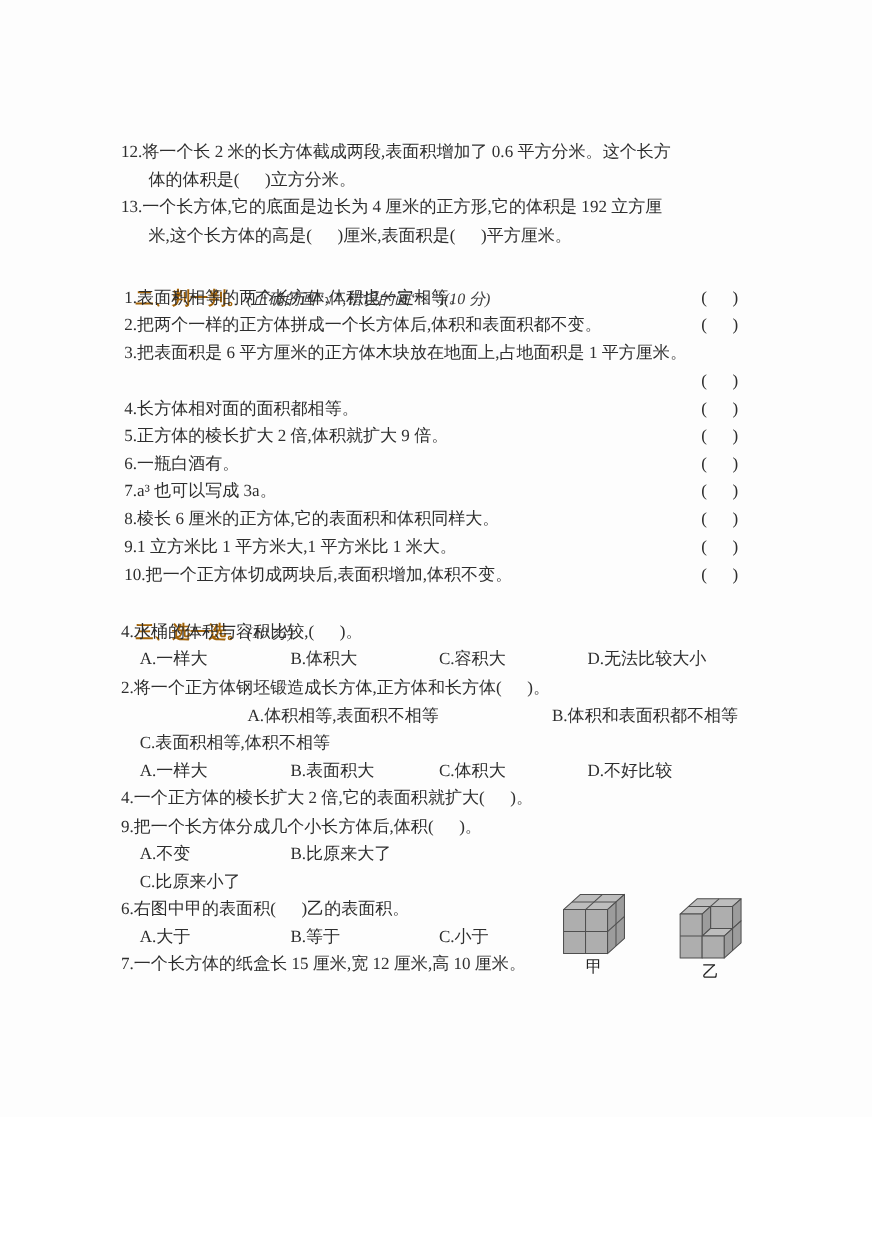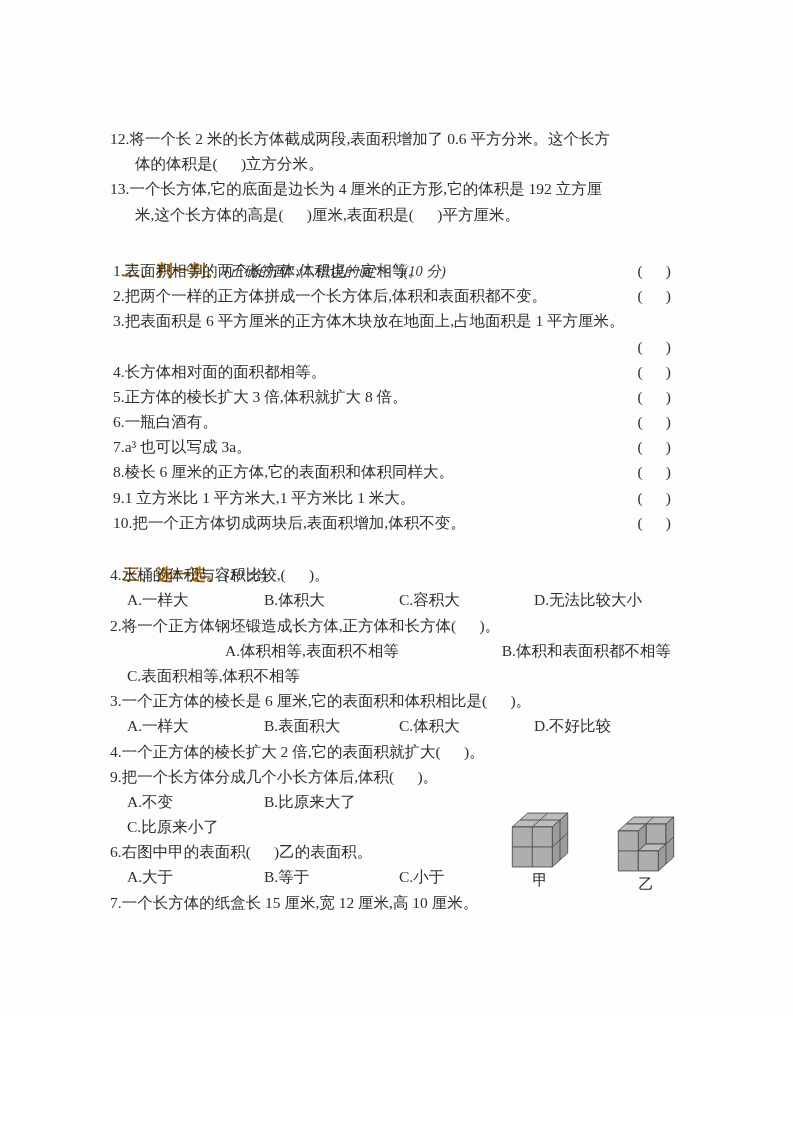--- a/index.html
+++ b/index.html
@@ -69,21 +69,21 @@
 
     <div class="line sec">
       <span class="sec-title">二、判一判。</span><span class="sec-sub">(正确的画“√”,错误的画“×”)(10 分)</span>
     </div>
 
     <div class="line jrow"><span>1.表面积相等的两个长方体,体积也一定相等。</span><span>(      )</span></div>
     <div class="line jrow"><span>2.把两个一样的正方体拼成一个长方体后,体积和表面积都不变。</span><span>(      )</span></div>
     <div class="line jrow-full"><span>3.把表面积是 6 平方厘米的正方体木块放在地面上,占地面积是 1 平方厘米。</span></div>
     <div class="line blank-row"><span>(      )</span></div>
     <div class="line jrow"><span>4.长方体相对面的面积都相等。</span><span>(      )</span></div>
-    <div class="line jrow"><span>5.正方体的棱长扩大 3 倍,体积就扩大 8 倍。</span><span>(      )</span></div>
+    <div class="line jrow"><span>5.正方体的棱长扩大 2 倍,体积就扩大 9 倍。</span><span>(      )</span></div>
     <div class="line jrow"><span>6.一瓶白酒有。</span><span>(      )</span></div>
     <div class="line jrow"><span>7.a³ 也可以写成 3a。</span><span>(      )</span></div>
     <div class="line jrow"><span>8.棱长 6 厘米的正方体,它的表面积和体积同样大。</span><span>(      )</span></div>
     <div class="line jrow"><span>9.1 立方米比 1 平方米大,1 平方米比 1 米大。</span><span>(      )</span></div>
     <div class="line jrow"><span>10.把一个正方体切成两块后,表面积增加,体积不变。</span><span>(      )</span></div>
 
     <div class="line sec sec-choice">
       <span class="sec-title">三、选一选。</span><span class="sec-sub">(10 分)</span>
     </div>
 
@@ -95,21 +95,20 @@
       <span>D.无法比较大小</span>
     </div>
 
     <div class="line q"><span>2.将一个正方体钢坯锻造成长方体,正方体和长方体(      )。</span></div>
     <div class="line opt2">
       <span>A.体积相等,表面积不相等</span>
       <span>B.体积和表面积都不相等</span>
     </div>
     <div class="line opt1"><span>C.表面积相等,体积不相等</span></div>
 
-    <div class="line q"><span>3.一个正方体的棱长是 6 厘米,它的表面积和体积相比是(      )。</span></div>
     <div class="line opt4">
       <span>A.一样大</span>
       <span>B.表面积大</span>
       <span>C.体积大</span>
       <span>D.不好比较</span>
     </div>
 
     <div class="line q"><span>4.一个正方体的棱长扩大 2 倍,它的表面积就扩大(      )。</span></div>
 
     <div class="line q"><span>9.把一个长方体分成几个小长方体后,体积(      )。</span></div>

